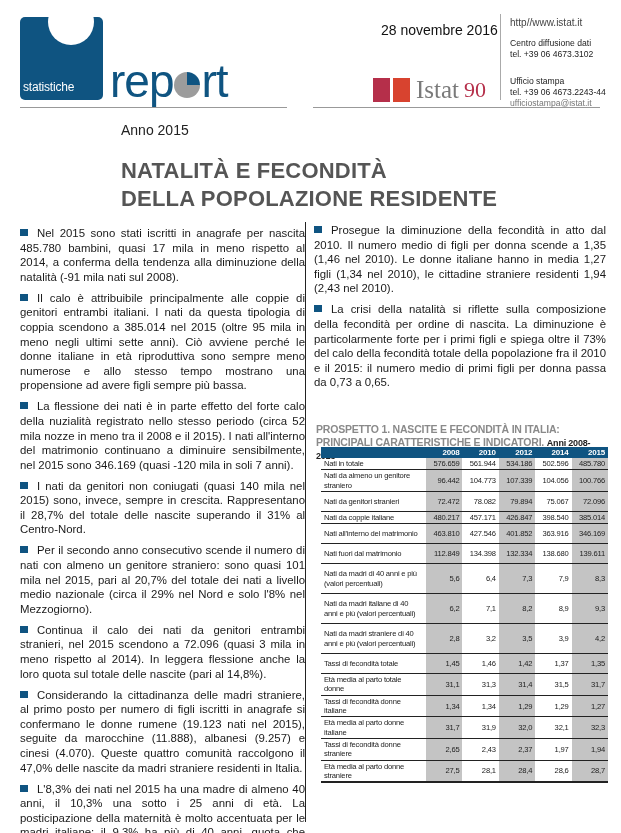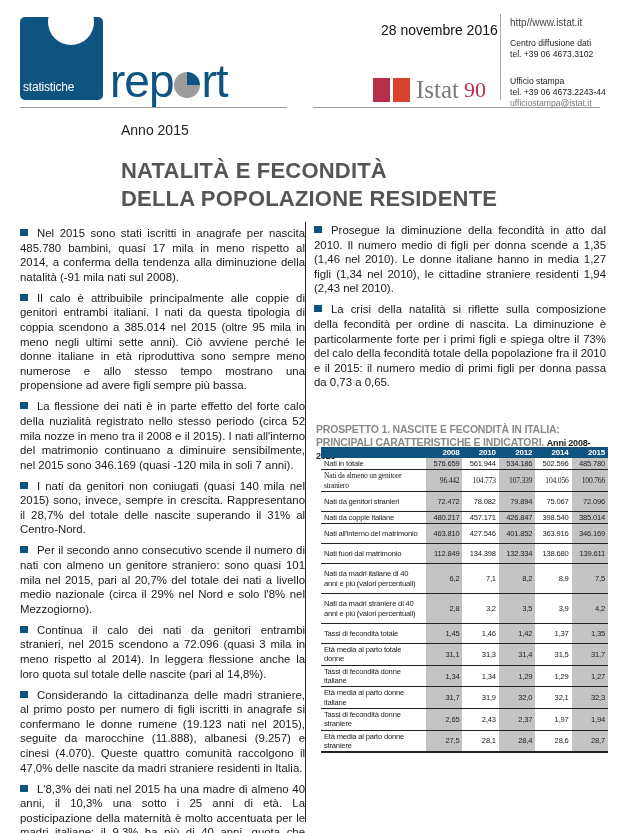--- a/index.html
+++ b/index.html
@@ -119,21 +119,21 @@
   </thead>
   <tbody id="tbody">
       <tr style="height: 11px;">
         <td class="lbl">Nati in totale</td>
         <td class="num shade">576.659</td>
         <td class="num">561.944</td>
         <td class="num shade">534.186</td>
         <td class="num">502.596</td>
         <td class="num shade">485.780</td>
       </tr>
-      <tr style="height: 20px; font-family: Liberation Serif, serif;">
+      <tr style="height: 20px;">
         <td class="lbl">Nati da almeno un genitore straniero</td>
         <td class="num shade">96.442</td>
         <td class="num">104.773</td>
         <td class="num shade">107.339</td>
         <td class="num">104.056</td>
         <td class="num shade">100.766</td>
       </tr>
       <tr style="height: 20px;">
         <td class="lbl">Nati da genitori stranieri</td>
         <td class="num shade">72.472</td>
@@ -160,26 +160,34 @@
       </tr>
       <tr style="height: 20px;">
         <td class="lbl">Nati fuori dal matrimonio</td>
         <td class="num shade">112.849</td>
         <td class="num">134.398</td>
         <td class="num shade">132.334</td>
         <td class="num">138.680</td>
         <td class="num shade">139.611</td>
       </tr>
       <tr style="height: 30px;">
+        <td class="lbl">Nati da madri di 40 anni e più (valori percentuali)</td>
+        <td class="num shade">5,6</td>
+        <td class="num">6,4</td>
+        <td class="num shade">7,3</td>
+        <td class="num">7,9</td>
+        <td class="num shade">8,3</td>
+      </tr>
+      <tr style="height: 30px;">
         <td class="lbl">Nati da madri italiane di 40 anni e più (valori percentuali)</td>
         <td class="num shade">6,2</td>
         <td class="num">7,1</td>
         <td class="num shade">8,2</td>
         <td class="num">8,9</td>
-        <td class="num shade">7,5</td>
+        <td class="num shade">9,3</td>
       </tr>
       <tr style="height: 30px;">
         <td class="lbl">Nati da madri straniere di 40 anni e più (valori percentuali)</td>
         <td class="num shade">2,8</td>
         <td class="num">3,2</td>
         <td class="num shade">3,5</td>
         <td class="num">3,9</td>
         <td class="num shade">4,2</td>
       </tr>
       <tr style="height: 20px;">

